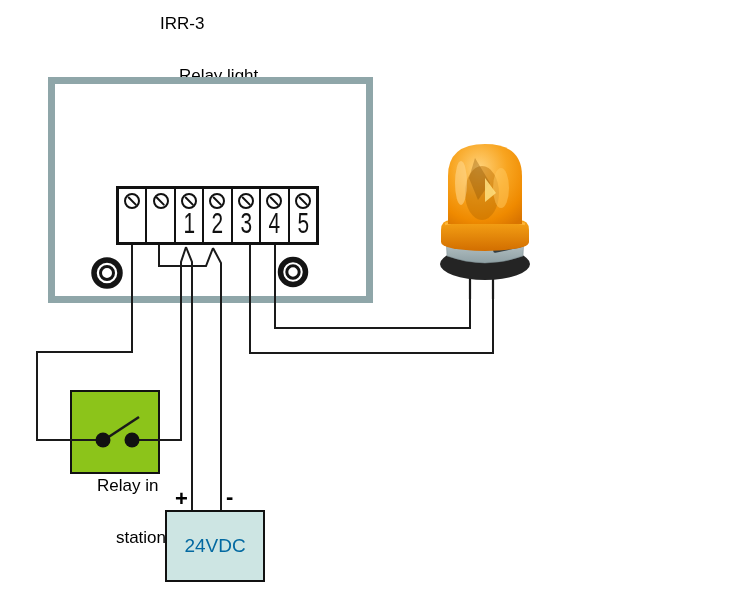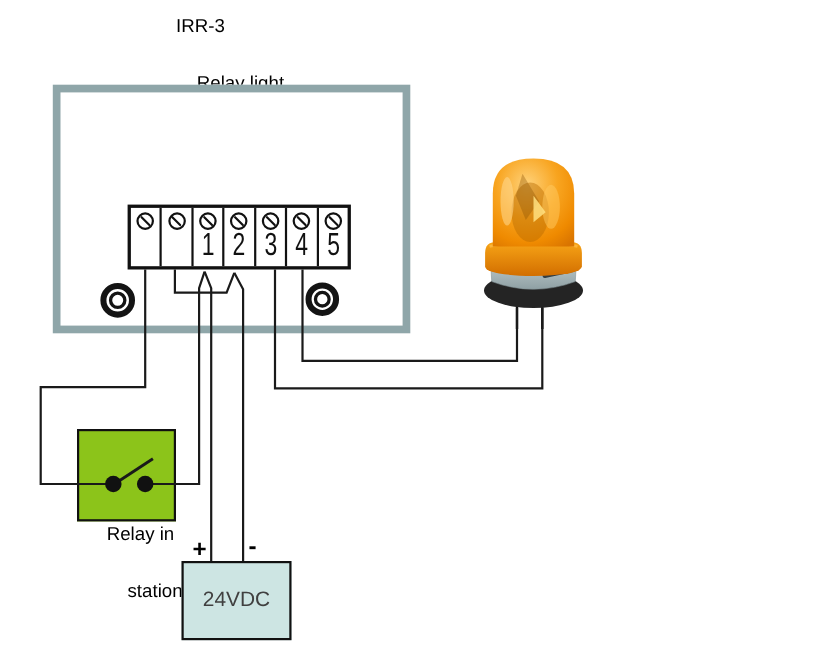--- a/index.html
+++ b/index.html
@@ -37,21 +37,21 @@
   .station-label{left:77px;top:473px;margin-left:20px;}
   .sign{position:absolute;font-size:22px;font-weight:bold;line-height:20px;color:#000;}
   .plus{left:175px;top:489px;}
   .minus{left:226px;top:487px;}
 
   
   .station-box{position:absolute;left:70px;top:390px;width:90px;height:84px;
                background:var(--station_fill);border:2.5px solid #111;box-sizing:border-box;}
   .psu-box{position:absolute;left:165px;top:510px;width:100px;height:72px;
            background:var(--psu_fill);border:2.5px solid #111;box-sizing:border-box;
-           display:flex;align-items:center;justify-content:center;font-size:19px;color:#404040;}
+           display:flex;align-items:center;justify-content:center;font-size:19px;color:#0369a1;}
 
   
   .light-svg{position:absolute;left:435px;top:138px;width:100px;height:162px;}
   .overlay{position:absolute;left:0;top:0;width:746px;height:600px;pointer-events:none;}
   .overlay polyline,.overlay line{fill:none;stroke:var(--wire);stroke-width:2;}
   .grommet-outer{fill:#fff;stroke:#141414;stroke-width:5.5;}
   .grommet-inner{fill:#fff;stroke:#141414;stroke-width:3;}
   .contact-dot{fill:#111;stroke:none;}
   .blade{stroke-width:2.6 !important;}
 </style>

